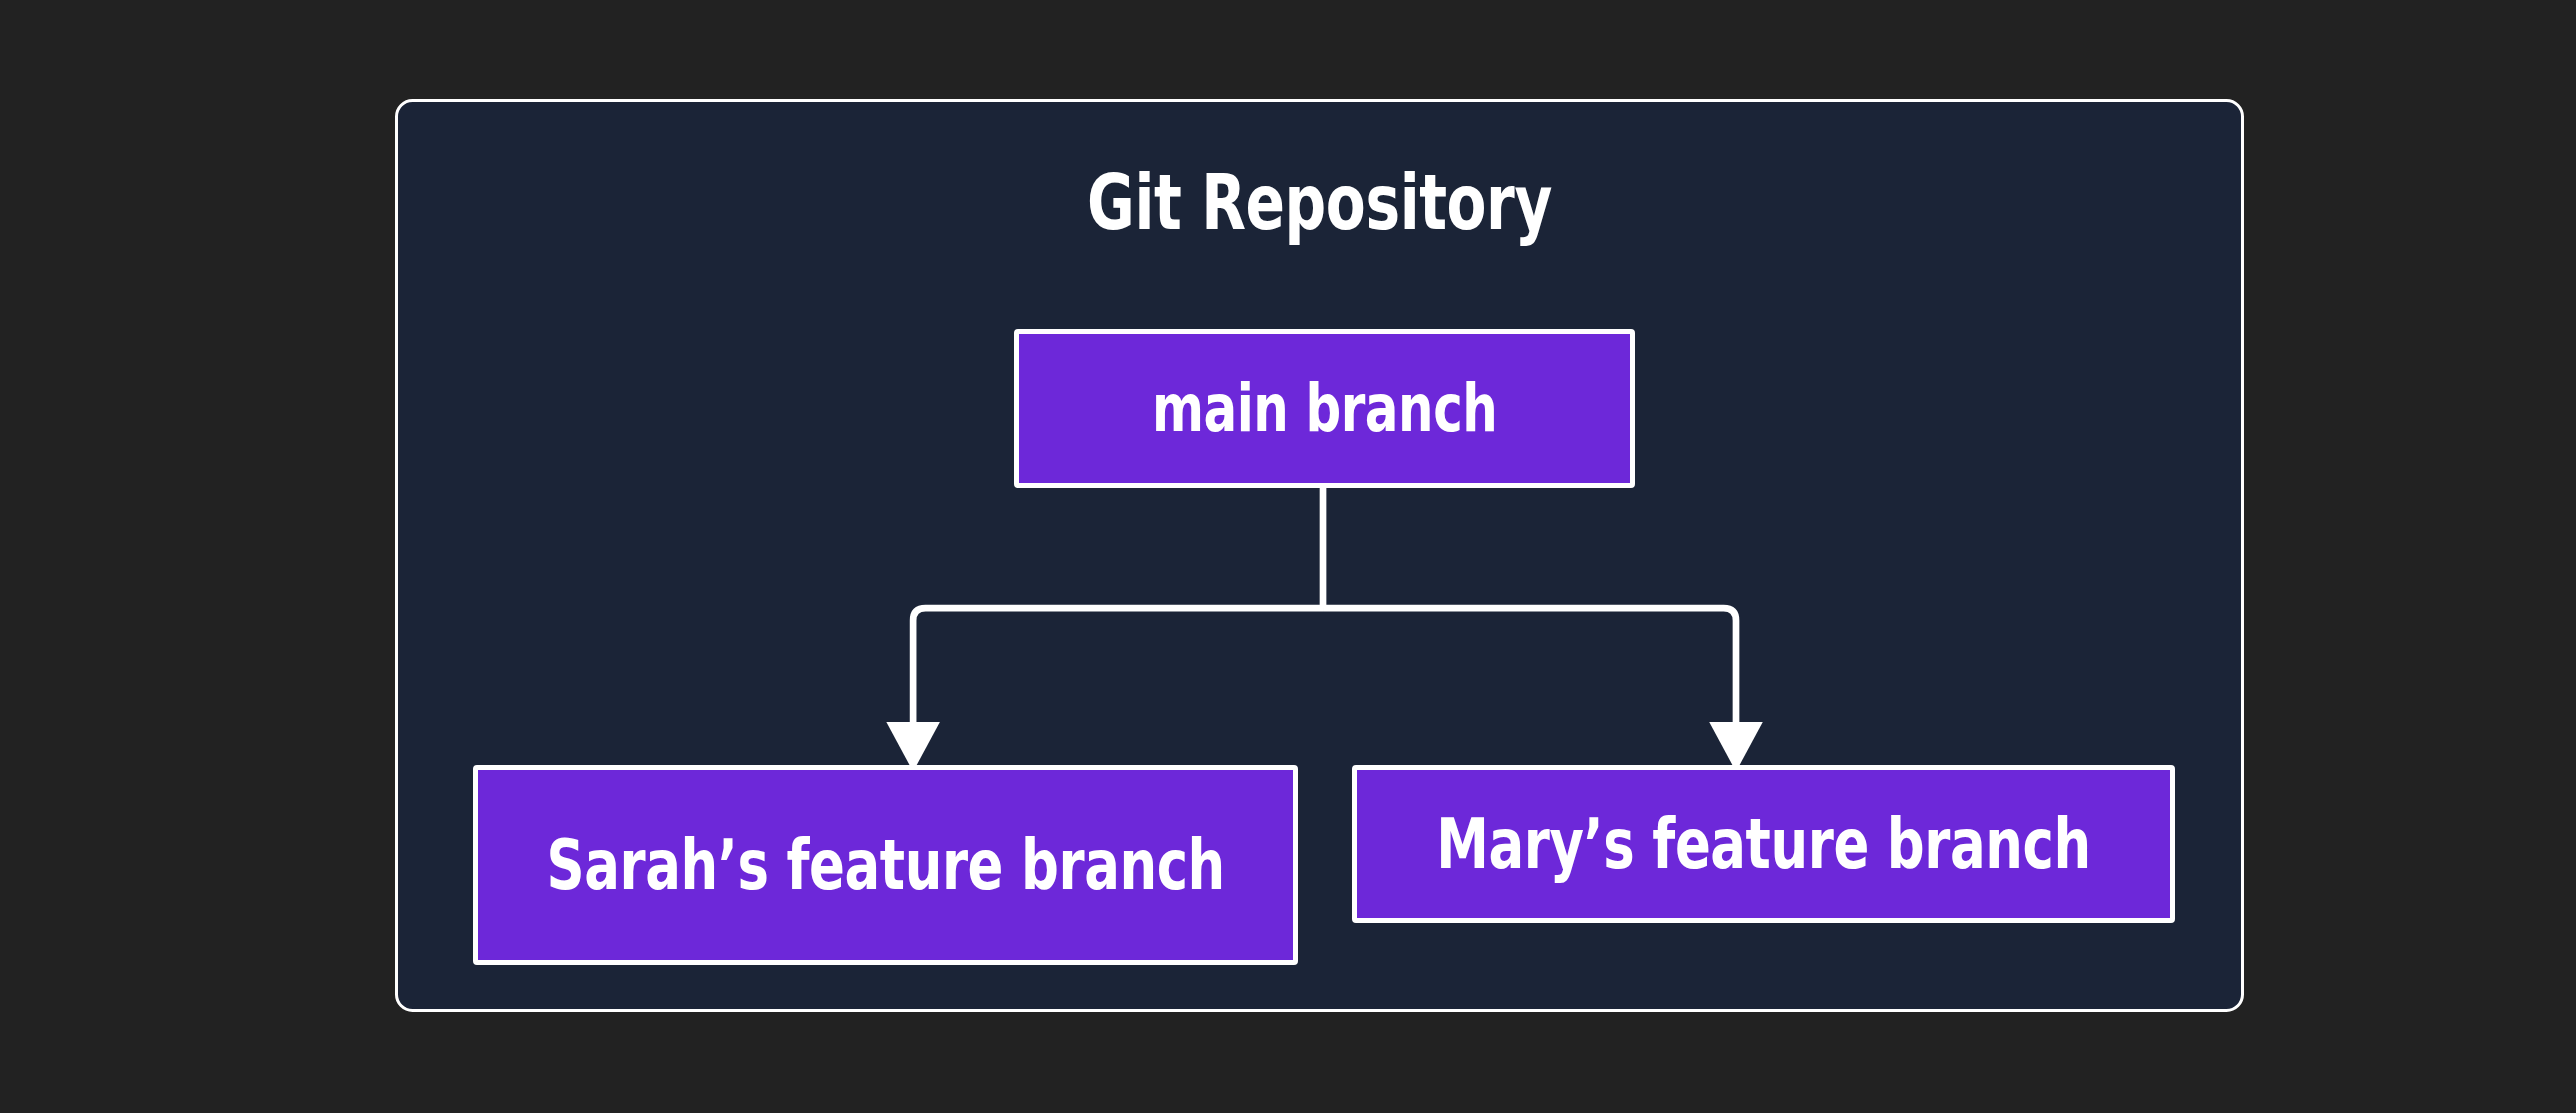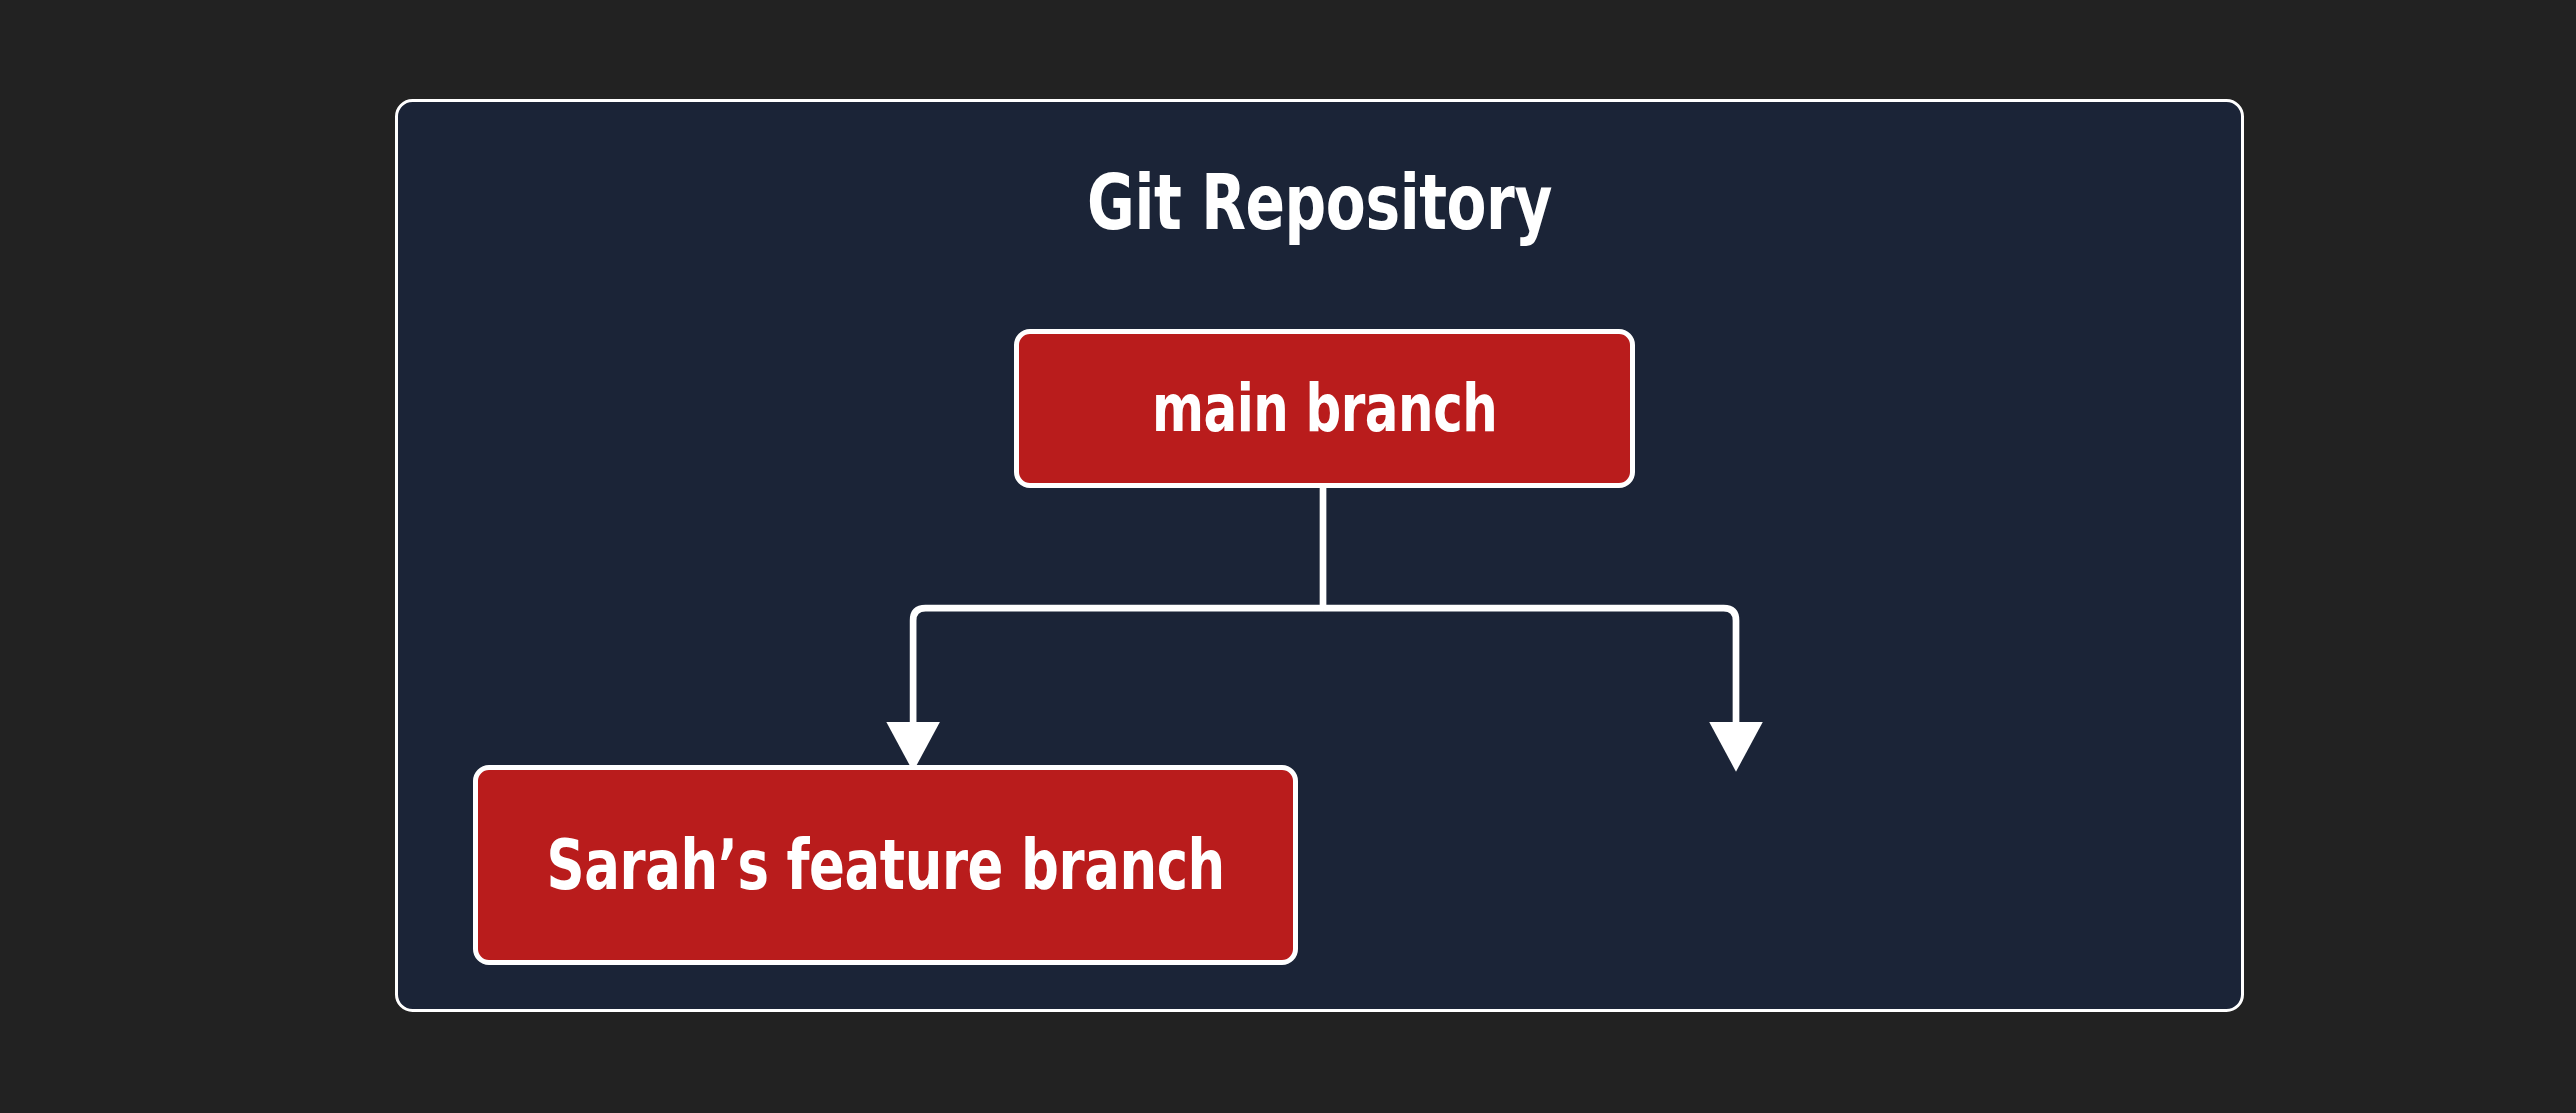--- a/index.html
+++ b/index.html
@@ -49,23 +49,23 @@
     letter-spacing: -0.5px;
     transform: scaleX(0.84);
     transform-origin: center top;
     white-space: nowrap;
   }
 
   
   .node {
     position: absolute;
     box-sizing: border-box;
-    background: #b91c1c;
+    background: #6d28d9;
     border: 5.2px solid #ffffff;
-    border-radius: 16px;
+    border-radius: 4px;
     display: flex;
     align-items: center;
     justify-content: center;
   }
   .node-label {
     color: #ffffff;
     font-family: "DejaVu Sans Condensed", "Liberation Sans Narrow", "Liberation Sans", sans-serif;
     font-weight: 700;
     font-size: 66px;
     line-height: 66px;
@@ -137,16 +137,19 @@
     </svg>
 
     <div class="node node-main">
       <span class="node-label">main branch</span>
     </div>
 
     <div class="node node-sarah">
       <span class="node-label">Sarah’s feature branch</span>
     </div>
 
+    <div class="node node-mary">
+      <span class="node-label">Mary’s feature branch</span>
+    </div>
 
   </div>
 </div>
 
 
 </body></html>

